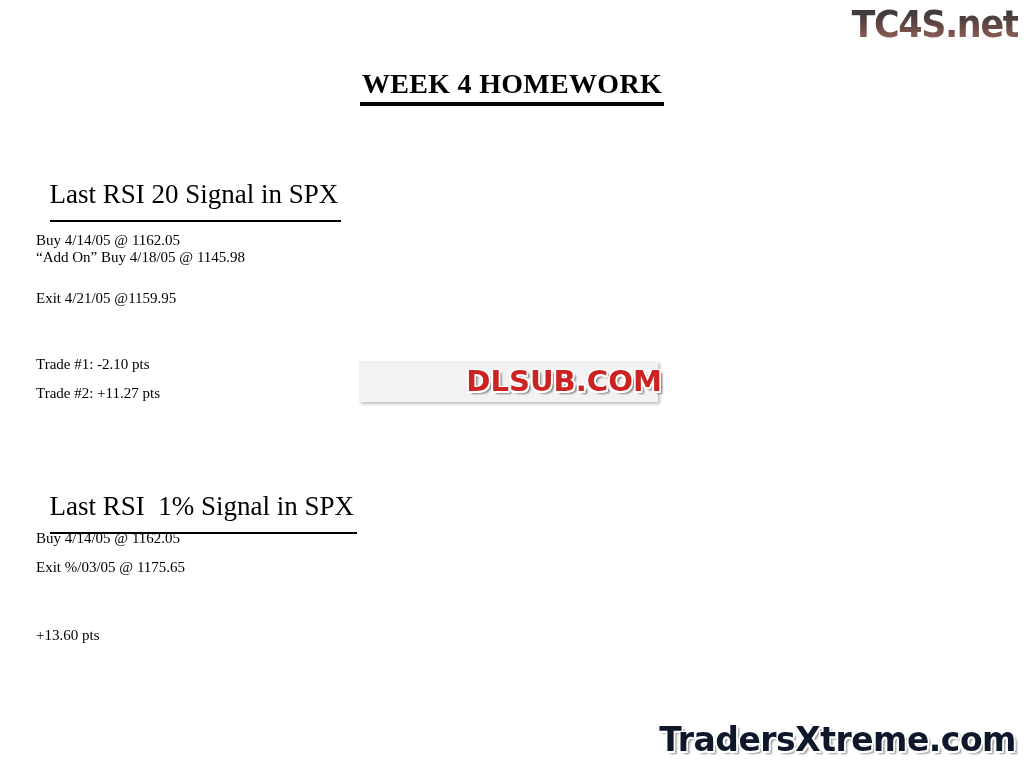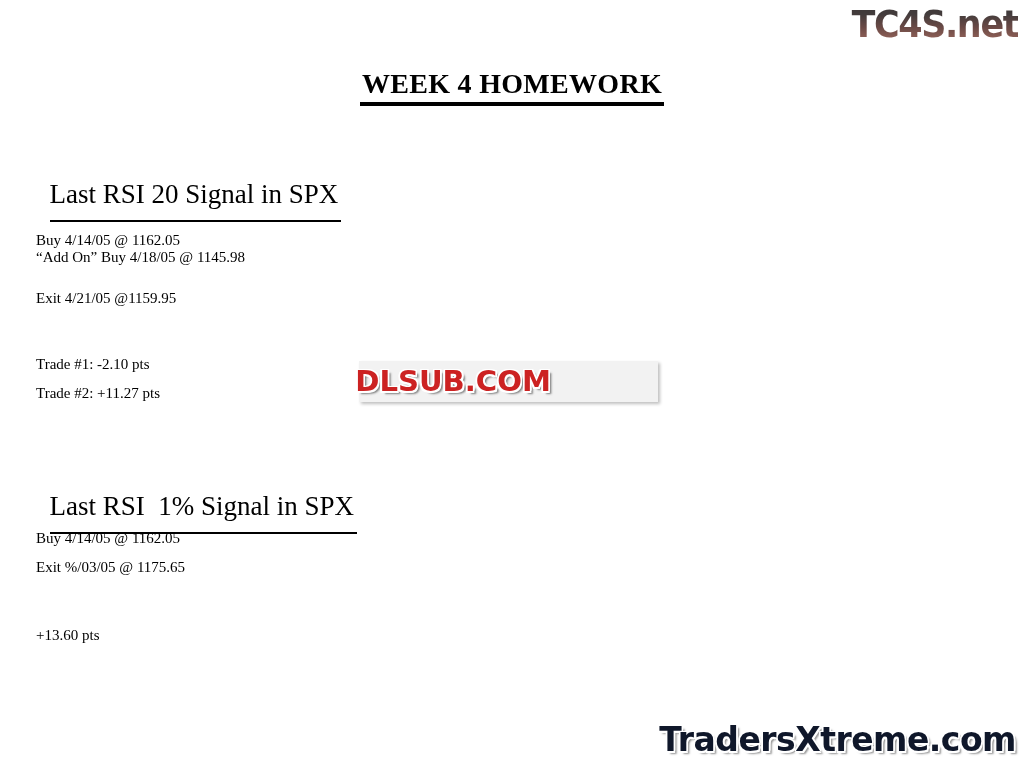--- a/index.html
+++ b/index.html
@@ -96,21 +96,21 @@
   .wm-dlsub {
     position: absolute;
     left: 359px;
     top: 361px;
     width: 299px;
     height: 41px;
     background: #f2f2f2;
     box-shadow: 2px 2px 3px rgba(0,0,0,0.25);
     display: flex;
     align-items: center;
-    justify-content: flex-start;
+    justify-content: flex-end;
     user-select: none;
   }
   .wm-dlsub .wm-text {
     font-family: "DejaVu Sans", "Liberation Sans", sans-serif;
     font-weight: bold;
     font-size: 28px;
     line-height: 30px;
     letter-spacing: 0px;
     transform: scaleX(1.04);
     color: #cc2222;

